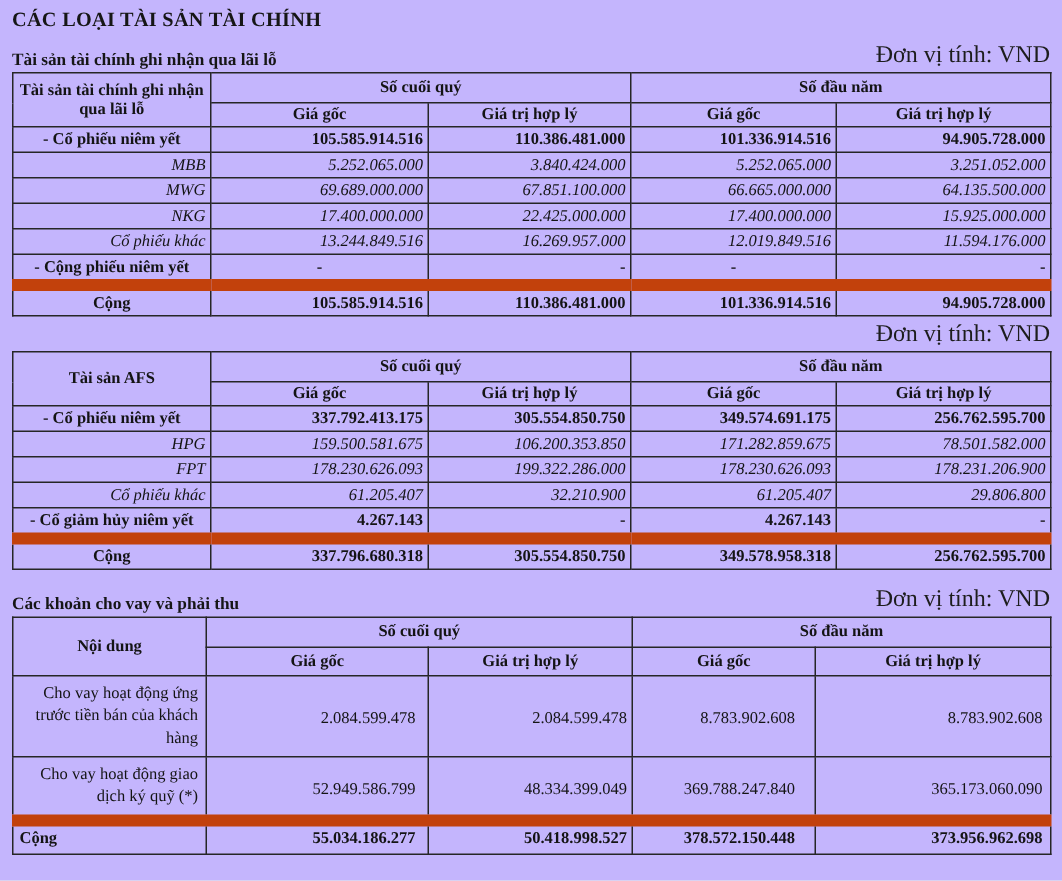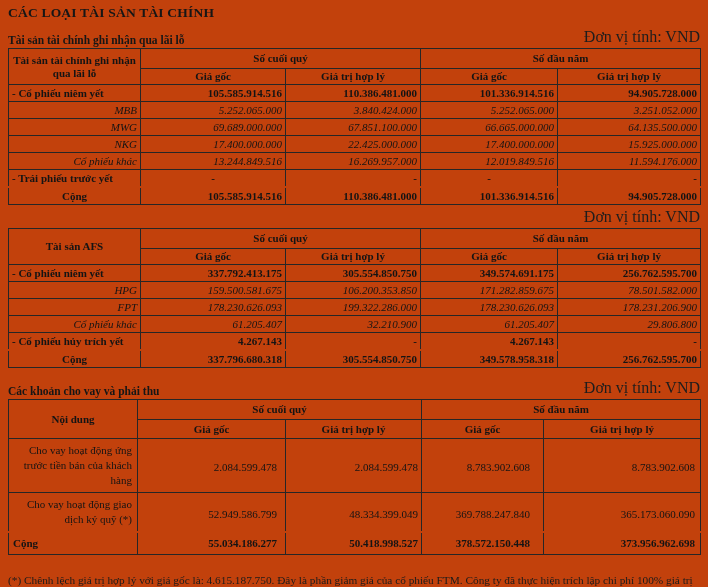--- a/index.html
+++ b/index.html
@@ -2,21 +2,21 @@
 <html lang="vi"><head>
 <meta charset="utf-8">
 <style>
   * { margin: 0; padding: 0; box-sizing: border-box; }
   html, body { background: #e9e9e9; }
   body { font-family: "Liberation Serif", "DejaVu Serif", serif; }
   .page {
     position: relative;
     width: 708px; height: 587px;
     margin: 0 auto;
-    background: #c2410c;
+    background: #c4b5fd;
     color: #161616;
     padding: 5px 8px 0 8px;
     overflow: hidden;
   }
   .title {
     font-size: 13.5px;
     font-weight: bold;
     letter-spacing: 0.2px;
     margin-bottom: 7px;
   }
@@ -52,28 +52,28 @@
   #t2 thead tr:last-child th  { height: 19px; }
 
   tbody td {
     vertical-align: middle;
     padding: 1.5px 3px;
     line-height: 13px;
     height: 16px;
   }
   td.num { text-align: right; font-variant-numeric: tabular-nums; }
   td.num.dash-center { text-align: center; }
-  td.lbl { text-align: left; padding-left: 3px; }
+  td.lbl { text-align: center; padding-left: 3px; }
 
   tr.row-group { font-weight: bold; }
   tr.row-sub { font-style: italic; }
   tr.row-sub td.lbl { text-align: right; }
   tr.row-total-center { font-weight: bold; }
   tr.row-total-center td.lbl { text-align: center; }
-  tr.row-total-center td, tr.row-total-left td { border-top: 2px solid #c2410c; }
+  tr.row-total-center td, tr.row-total-left td { border-top: 8px solid #c2410c; }
   tr.row-total-left { font-weight: bold; height: 22px; }
   tr.row-total-left td.lbl { text-align: left; padding-left: 4px; }
   tr.row-plain td.lbl { text-align: right; padding: 4px 5px; line-height: 15px; }
   tr.row-plain td { padding-top: 4px; padding-bottom: 0; }
   #t2 tr.row-plain:first-child td { height: 52px; }
   #t2 tr.row-plain:nth-child(2) td { height: 38px; }
 
   
   #t0 .c1, #t1 .c1 { width: 132px; }
   #t0 .c2, #t1 .c2 { width: 145px; }
@@ -166,21 +166,21 @@
             <td class="num">15.925.000.000</td>
           </tr>
           <tr class="row-sub">
             <td class="lbl">Cổ phiếu khác</td>
             <td class="num">13.244.849.516</td>
             <td class="num">16.269.957.000</td>
             <td class="num">12.019.849.516</td>
             <td class="num">11.594.176.000</td>
           </tr>
           <tr class="row-group">
-            <td class="lbl">- Trái phiếu trước yết</td>
+            <td class="lbl">- Cộng phiếu niêm yết</td>
             <td class="num dash-center">-</td>
             <td class="num">-</td>
             <td class="num dash-center">-</td>
             <td class="num">-</td>
           </tr>
           <tr class="row-total-center">
             <td class="lbl">Cộng</td>
             <td class="num">105.585.914.516</td>
             <td class="num">110.386.481.000</td>
             <td class="num">101.336.914.516</td>
@@ -238,21 +238,21 @@
             <td class="num">178.231.206.900</td>
           </tr>
           <tr class="row-sub">
             <td class="lbl">Cổ phiếu khác</td>
             <td class="num">61.205.407</td>
             <td class="num">32.210.900</td>
             <td class="num">61.205.407</td>
             <td class="num">29.806.800</td>
           </tr>
           <tr class="row-group">
-            <td class="lbl">- Cổ phiếu hủy trích yết</td>
+            <td class="lbl">- Cổ giảm hủy niêm yết</td>
             <td class="num">4.267.143</td>
             <td class="num">-</td>
             <td class="num">4.267.143</td>
             <td class="num">-</td>
           </tr>
           <tr class="row-total-center">
             <td class="lbl">Cộng</td>
             <td class="num">337.796.680.318</td>
             <td class="num">305.554.850.750</td>
             <td class="num">349.578.958.318</td>

